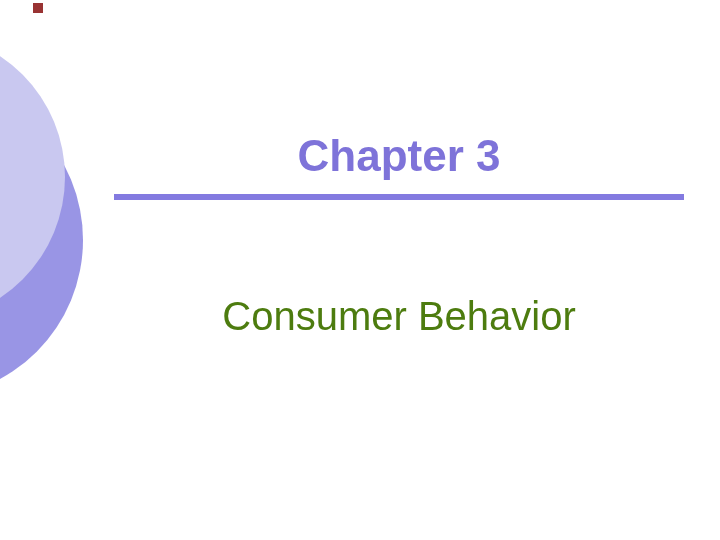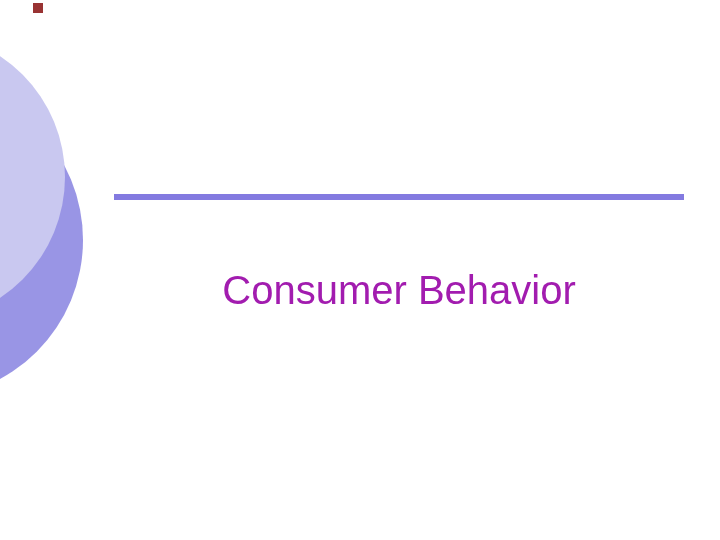--- a/index.html
+++ b/index.html
@@ -84,18 +84,19 @@
 <body>
 
 <div class="stage">
 
   <div class="circle circle-dark" style="background-color: rgb(153, 149, 229);"></div>
 
   <div class="circle circle-light" style="background-color: rgb(201, 200, 240);"></div>
 
   <div class="marker" style="background-color: rgb(153, 51, 51);"></div>
 
+  <div class="title" style="color: rgb(126, 115, 217);">Chapter 3</div>
 
   <div class="divider" style="background-color: rgb(131, 122, 224);"></div>
 
-  <div class="subtitle" style="color: #a21caf;">Consumer Behavior</div>
+  <div class="subtitle" style="color: #4d7c0f; margin-top: 26px;">Consumer Behavior</div>
 
 </div>
 
 </body></html>

